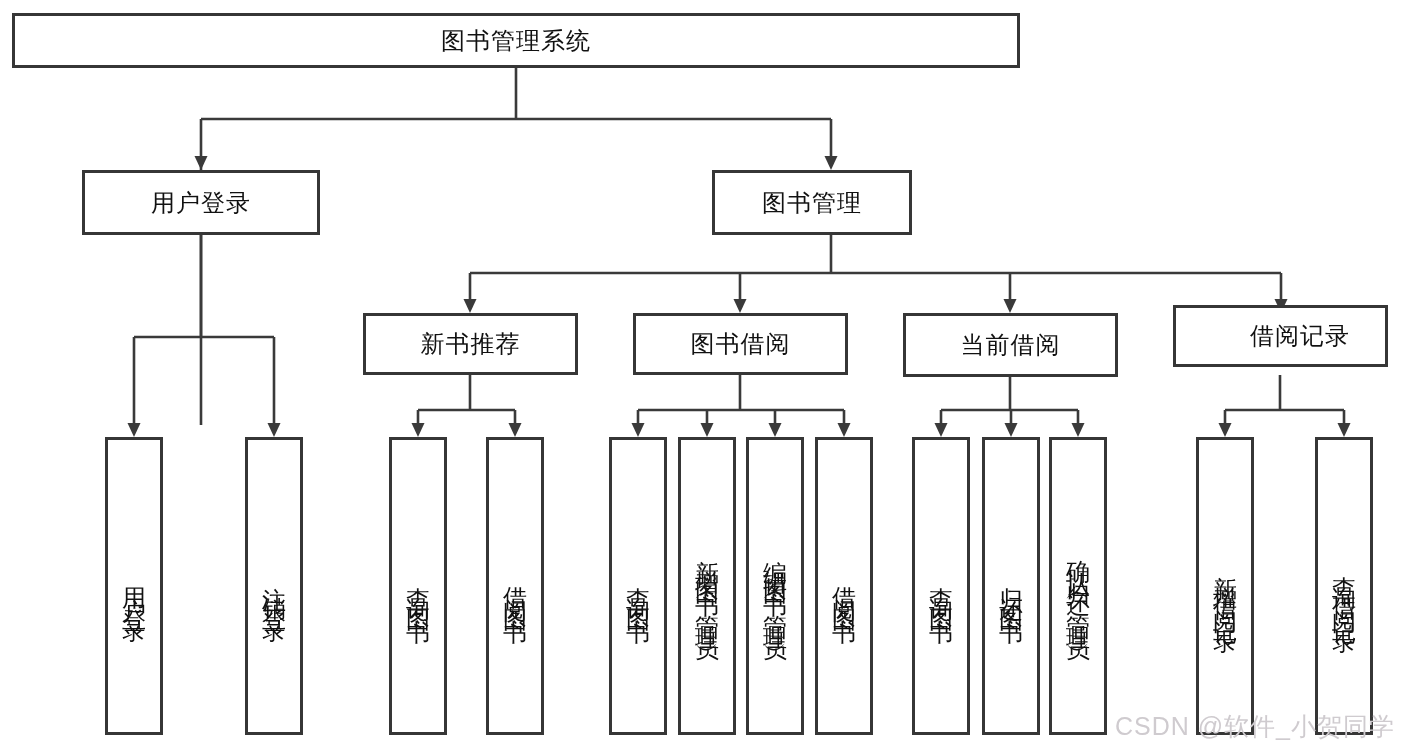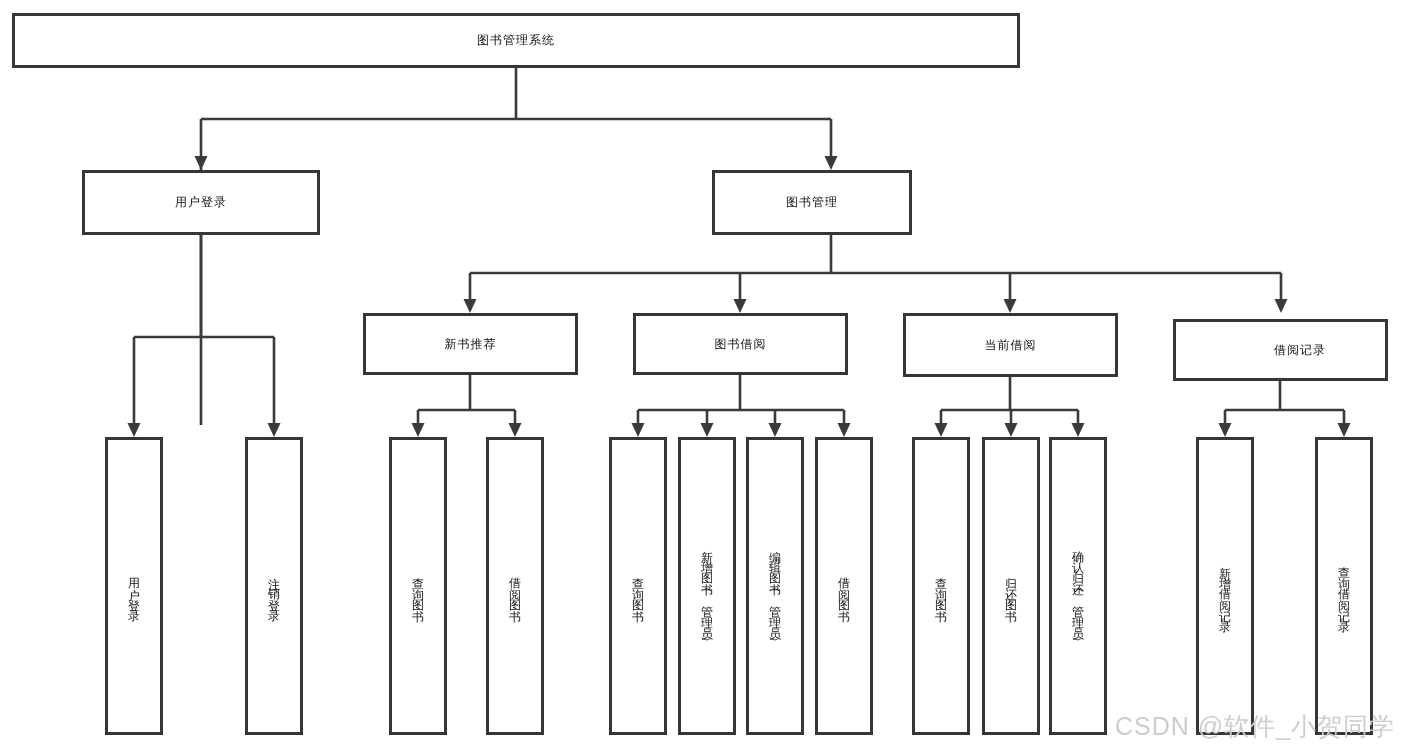--- a/index.html
+++ b/index.html
@@ -18,41 +18,41 @@
   }
   .node {
     position: absolute;
     box-sizing: border-box;
     border: 3px solid #363636;
     background: #ffffff;
     display: flex;
     align-items: center;
     justify-content: center;
     color: #111111;
-    font-size: 12px;
+    font-size: 24px;
     letter-spacing: 1px;
     text-align: left;
   }
   .node.leaf {
     writing-mode: vertical-rl;
     text-orientation: mixed;
     letter-spacing: 11px;
     line-height: 1;
     padding-top: 8px;
   }
   
   .n-root   { left: 12px;   top: 13px;  width: 1008px; height: 55px; }
   
   .n-login  { left: 82px;   top: 170px; width: 238px;  height: 65px; }
   .n-mgmt   { left: 712px;  top: 170px; width: 200px;  height: 65px; }
   
   .n-new    { left: 363px;  top: 313px; width: 215px;  height: 62px; }
   .n-borrow { left: 633px;  top: 313px; width: 215px;  height: 62px; }
   .n-cur    { left: 903px;  top: 313px; width: 215px;  height: 64px; }
-  .n-rec    { left: 1173px; top: 319px; width: 215px;  height: 62px; padding-left: 39px; }
+  .n-rec    { left: 1173px; top: 305px; width: 215px;  height: 62px; padding-left: 39px; }
   
   .lf { top: 437px; width: 58px; height: 298px; }
   .lf-a1 { left: 105px; }  .lf-a2 { left: 245px; }
   .lf-b1 { left: 389px; }  .lf-b2 { left: 486px; }
   .lf-c1 { left: 609px; }  .lf-c2 { left: 678px; } .lf-c3 { left: 746px; } .lf-c4 { left: 815px; }
   .lf-d1 { left: 912px; }  .lf-d2 { left: 982px; } .lf-d3 { left: 1049px; }
   .lf-e1 { left: 1196px; } .lf-e2 { left: 1315px; }
   .watermark {
     position: absolute;
     right: 10px;

